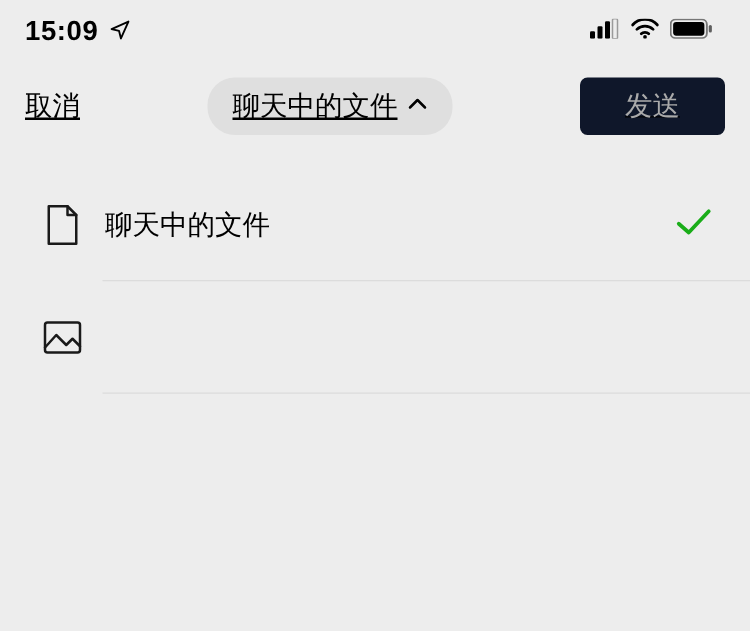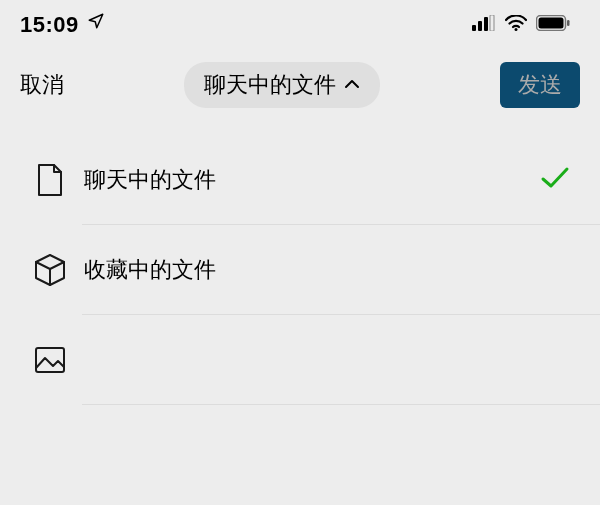--- a/index.html
+++ b/index.html
@@ -17,63 +17,64 @@
     }
     .status-bar {
       height: 50px;
       display: flex;
       align-items: center;
       justify-content: space-between;
       padding: 0 30px 0 20px;
     }
     .status-left {
       display: flex;
-      align-items: flex-start;
+      align-items: flex-end;
       gap: 8px;
     }
     .time {
       font-size: 22px;
       font-weight: 600;
       color: #000;
       letter-spacing: 0.5px;
     }
     .status-right {
       display: flex;
       align-items: center;
       gap: 9px;
     }
     .nav-bar {
       height: 70px;
       display: flex;
       align-items: center;
       justify-content: space-between;
       padding: 0 20px;
+      text-decoration: underline;
     }
     .cancel-btn {
       font-size: 22px;
       color: #000;
       font-weight: 400;
     }
     .title-pill {
       background: #dfdfdf;
       border-radius: 22px;
       padding: 8px 20px;
       display: flex;
       align-items: center;
       gap: 8px;
     }
     .title-text {
       font-size: 22px;
       color: #000;
       font-weight: 500;
     }
     .send-btn-wrap {
-      background: #0c4a6e;
+      background: #0f172a;
       border-radius: 6px;
-      padding: 8px 18px;
+      padding: 8px 36px;
     }
     .send-btn-text {
       font-size: 22px;
       color: #aaa;
       font-weight: 400;
     }
     .list {
       margin-top: 15px;
     }
     .list-item {
@@ -177,30 +178,20 @@
         </svg>
     </span>
     <span class="item-label">聊天中的文件</span>
     <span class="check">
       <svg width="30" height="24" viewBox="0 0 30 24">
           <path d="M3 13 L11 20 L27 3" stroke="#1AAD19" stroke-width="3" fill="none" stroke-linecap="round" stroke-linejoin="round"></path>
         </svg>
     </span>
   </div>
 
-  <div class="list-item">
-    <span class="item-icon">
-      <svg width="32" height="34" viewBox="0 0 32 34">
-          <path class="stroke" d="M16 2 L30 9 V25 L16 32 L2 25 V9 Z"></path>
-          <path class="stroke" d="M2 9 L16 16 L30 9"></path>
-          <path class="stroke" d="M16 16 V32"></path>
-        </svg>
-    </span>
-    <span class="item-label">收藏中的文件</span>
-  </div>
 
   <div class="list-item">
     <span class="item-icon">
       <svg width="32" height="28" viewBox="0 0 32 28">
           <rect class="stroke" x="2" y="2" width="28" height="24" rx="2"></rect>
           <path class="stroke" d="M2 22 L11 12 L19 20 L24 15 L30 21"></path>
         </svg>
     </span>
   </div>
 

